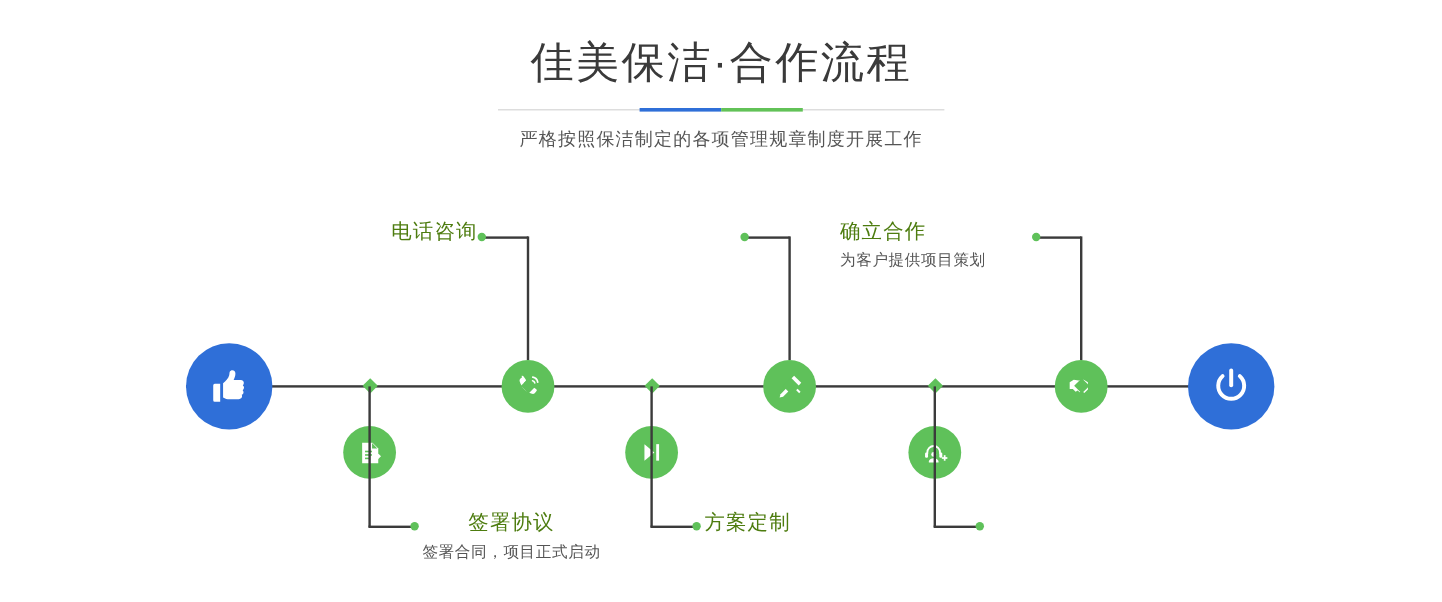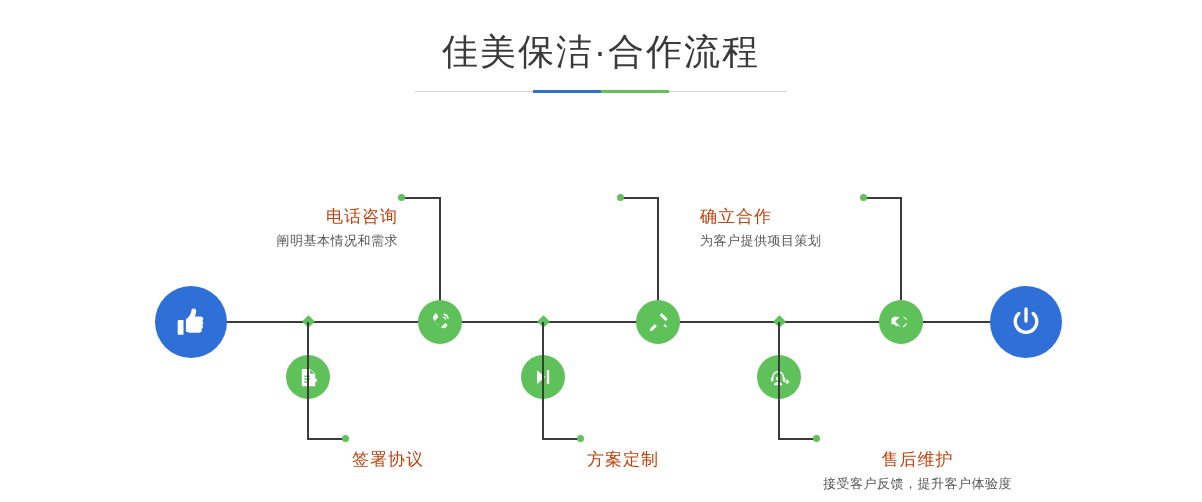--- a/index.html
+++ b/index.html
@@ -145,24 +145,23 @@
     background: #5fc15a;
   }
 
   
   .lbl {
     position: absolute;
     white-space: nowrap;
   }
   .lbl .lbl-title {
     font-size: 17px;
-    color: #c2410c;
+    color: #4d7c0f;
     line-height: 22px;
     letter-spacing: 1px;
-    margin-top: 24px;
   }
   .lbl .lbl-desc {
     font-size: 13px;
     color: #555555;
     line-height: 20px;
     margin-top: 3px;
     letter-spacing: 0.5px;
   }
   .lbl.above { text-align: left; }
   .lbl.below { text-align: center; }
@@ -172,20 +171,21 @@
 
 <div class="page">
 
   <div class="header">
     <div class="title">佳美保洁·合作流程</div>
     <div class="rule-wrap">
       <div class="rule-grey"></div>
       <div class="rule-blue"></div>
       <div class="rule-green"></div>
     </div>
+    <div class="subtitle">严格按照保洁制定的各项管理规章制度开展工作</div>
   </div>
 
   <div class="timeline">
 
     <div class="axis"></div>
 
     <div class="end-circle end-left">
       <span>
         <svg width="34" height="34" viewBox="0 0 24 24" fill="#ffffff">
           <path d="M3.5 10.5h3.2V21H3.5a.9.9 0 0 1-.9-.9v-8.7a.9.9 0 0 1 .9-.9z"></path>
@@ -211,41 +211,41 @@
           <path d="M15.1 7.2a.7.7 0 0 1 .8-.6 3 3 0 0 1 2.4 2.4.7.7 0 1 1-1.4.2 1.6 1.6 0 0 0-1.2-1.2.7.7 0 0 1-.6-.8z"></path>
         </svg>
       </span>
     </div>
     <div class="diamond" style="left:436px; top:157px;"></div>
     <div class="v-line" style="left:439px; top:37px; height:103px;"></div>
     <div class="h-line" style="left:401px; top:37px; width:39px;"></div>
     <div class="dot" style="left:398px; top:34px;"></div>
     <div class="lbl above" style="left:253px; top:22px; width:145px; text-align:right;">
       <div class="lbl-title">电话咨询</div>
-      <div class="lbl-desc">阐明基本情况和需求</div>
     </div>
 
     <div class="node-circle" style="left:286px; top:195px;">
       <span>
         <svg width="23" height="23" viewBox="0 0 24 24" fill="#ffffff">
           <path d="M5 3h9l5 5v13H5z" fill="#ffffff"></path>
           <path d="M13.6 3.4V8h4.6" fill="#5fc15a"></path>
           <rect x="7.5" y="10" width="6" height="1.4" fill="#5fc15a"></rect>
           <rect x="7.5" y="13" width="6" height="1.4" fill="#5fc15a"></rect>
           <rect x="7.5" y="16" width="4" height="1.4" fill="#5fc15a"></rect>
           <path d="M19.2 12.6l2.2 2.2-5 5-2.6.5.5-2.6z"></path>
         </svg>
       </span>
     </div>
     <div class="diamond" style="left:304px; top:157px;"></div>
     <div class="v-line" style="left:307px; top:162px; height:117px;"></div>
     <div class="h-line" style="left:307px; top:278px; width:38px;"></div>
     <div class="dot" style="left:342px; top:275px;"></div>
     <div class="lbl below" style="left:352px; top:265px;">
       <div class="lbl-title">签署协议</div>
+      <div class="lbl-desc">签署合同，项目正式启动</div>
     </div>
 
     <div class="node-circle" style="left:636px; top:140px;">
       <span>
         <svg width="23" height="23" viewBox="0 0 24 24" fill="#ffffff">
           <path d="M3.6 18.2l7.2-7.2 2.2 2.2-7.2 7.2-3 .8z"></path>
           <path d="M13.2 4.4l2.2-2.2 6.2 6.2-2.2 2.2z"></path>
           <path d="M12.2 7.6l4.2 4.2-3.2 3.2-4.2-4.2z" opacity="0.85"></path>
           <path d="M18.4 13.6l2.6 2.6-1.2 1.2-2.6-2.6z"></path>
         </svg>
@@ -299,19 +299,15 @@
           <circle cx="10.5" cy="13.2" r="2.1"></circle>
           <rect x="17.6" y="15.6" width="4.8" height="1.5"></rect>
           <rect x="19.3" y="13.9" width="1.5" height="4.8"></rect>
         </svg>
       </span>
     </div>
     <div class="diamond" style="left:775px; top:157px;"></div>
     <div class="v-line" style="left:778px; top:162px; height:117px;"></div>
     <div class="h-line" style="left:778px; top:278px; width:38px;"></div>
     <div class="dot" style="left:813px; top:275px;"></div>
-    <div class="lbl below" style="left:823px; top:265px;">
-      <div class="lbl-title">售后维护</div>
-      <div class="lbl-desc">接受客户反馈，提升客户体验度</div>
-    </div>
 
   </div>
 </div>
 
 </body></html>

